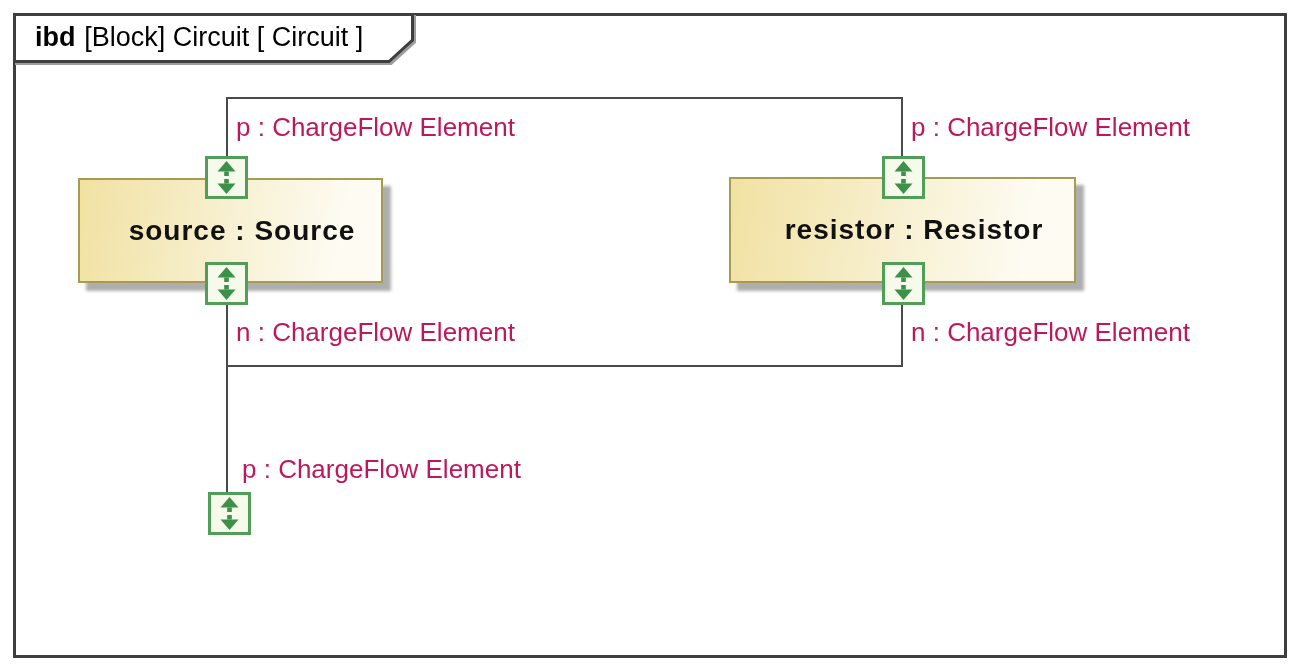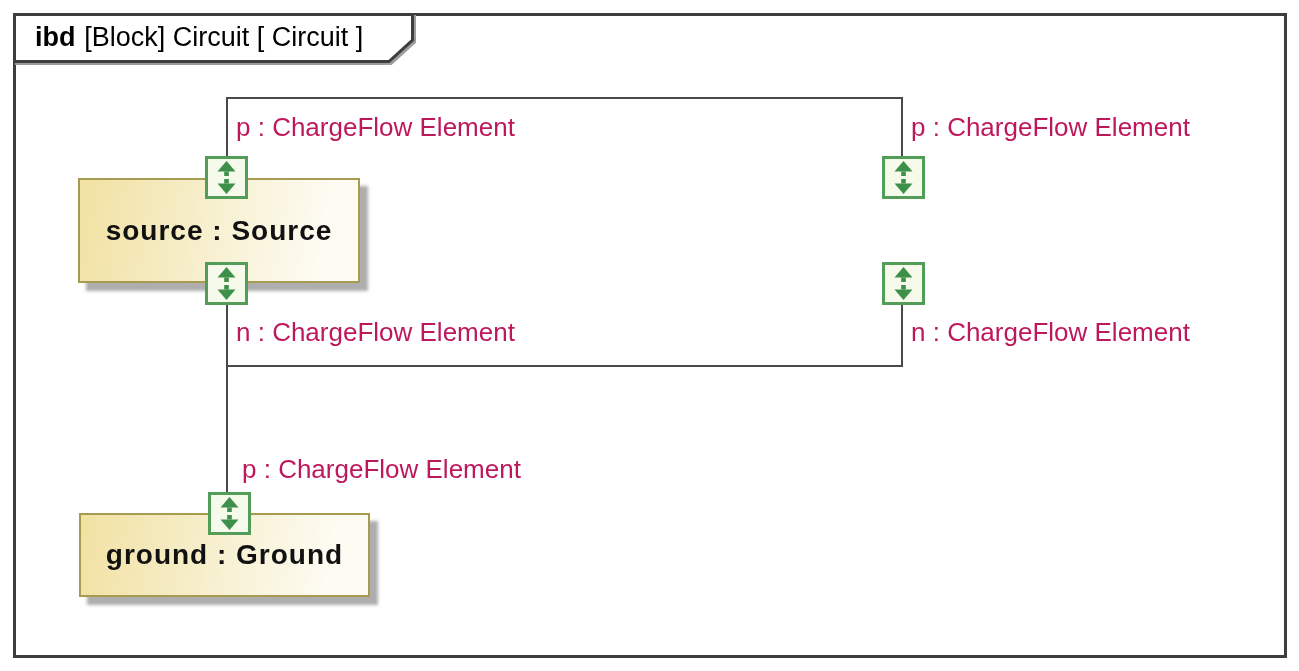--- a/index.html
+++ b/index.html
@@ -42,20 +42,21 @@
 
   .block {
     position: absolute;
     border: 2px solid #a79b52;
     background: linear-gradient(100deg, #f1e1a2 0%, #f7efcd 45%, #fdfbf2 85%);
     box-shadow: 8px 8px 3px rgba(130,130,130,0.65);
     display: flex;
     align-items: center;
     justify-content: center;
     z-index: 2;
+    padding-left: 23px;
   }
   .block .block-label {
     font-size: 28px;
     font-weight: bold;
     letter-spacing: 1px;
     color: #111111;
     white-space: nowrap;
   }
 
   #block-source   { left: 78px;  top: 178px; width: 278px; height: 101px; }
@@ -100,22 +101,22 @@
   <div class="connector" style="left:226px; top:97px;  width:677px; height:2px;"></div>
   <div class="connector" style="left:901px; top:97px;  width:2px;   height:60px;"></div>
 
   <div class="connector" style="left:226px; top:304px; width:2px;   height:189px;"></div>
   <div class="connector" style="left:226px; top:365px; width:677px; height:2px;"></div>
   <div class="connector" style="left:901px; top:304px; width:2px;  height:62px;"></div>
 
   <div class="block" id="block-source">
     <span class="block-label">source : Source</span>
   </div>
-  <div class="block" id="block-ground">
-    <span class="block-label">ground : Ground</span>
+  <div class="block" id="block-resistor">
+    <span class="block-label">resistor : Resistor</span>
   </div>
 
   <div class="port" style="left:205px; top:156px;">
     <svg width="43" height="43" viewBox="0 0 43 43">
       <rect x="1.5" y="1.5" width="40" height="40" fill="#f6faea" stroke="#529e58" stroke-width="3"></rect>
       <polygon points="21.5,5 12.5,15.5 30.5,15.5" fill="#3c9049"></polygon>
       <rect x="19.2" y="15.5" width="4.6" height="4.5" fill="#3c9049"></rect>
       <rect x="19.2" y="23" width="4.6" height="4.5" fill="#3c9049"></rect>
       <polygon points="21.5,38 12.5,27.5 30.5,27.5" fill="#3c9049"></polygon>
     </svg>

